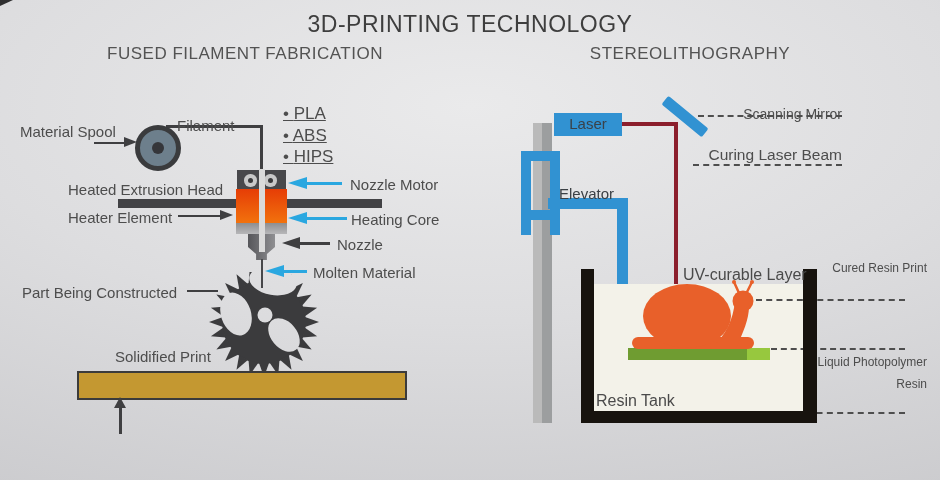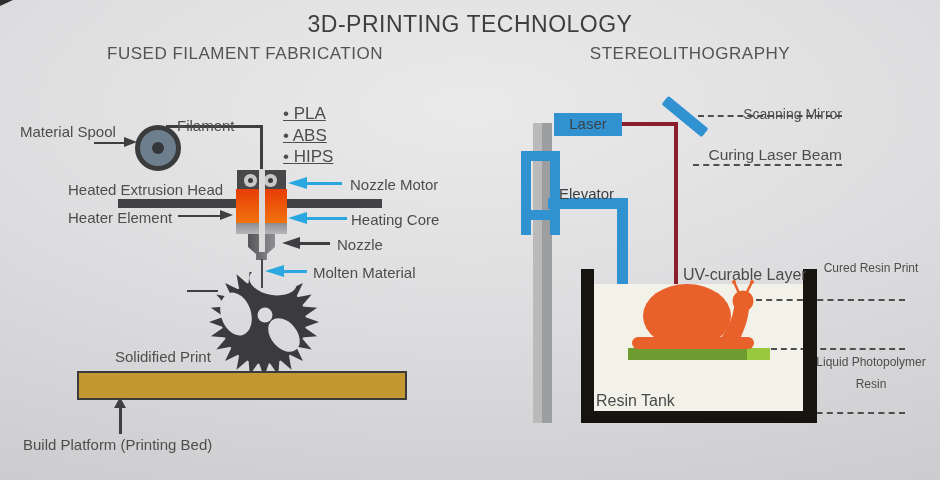--- a/index.html
+++ b/index.html
@@ -18,21 +18,21 @@
   .vline{position:absolute; background:#3f3f41;}
   .tri{position:absolute; width:0; height:0;}
   .tri-left-dark {border-top:6px solid transparent; border-bottom:6px solid transparent; border-right:18px solid #3f3f41;}
   .tri-right-dark{border-top:5.5px solid transparent; border-bottom:5.5px solid transparent; border-left:13px solid #3f3f41;}
   .tri-up-dark   {border-left:6px solid transparent; border-right:6px solid transparent; border-bottom:11px solid #3f3f41;}
   .tri-left-blue {border-top:6.5px solid transparent; border-bottom:6.5px solid transparent; border-right:19px solid #2aa7e0;}
   .blue{background:#2aa7e0;}
   .dash{position:absolute; height:0; border-top:2px dashed #4e4e4e; z-index:1;}
   .tankwall{position:absolute; background:#17130e; z-index:2;}
   .sla-blue{background:#3192d2;}
-  .toplabel{z-index:3;}
+  .toplabel{z-index:3;text-align:right;}
   .mat-list{position:absolute; left:283px; top:103px; font-size:17px; color:#4d4d4d; line-height:21.5px;text-decoration:underline;}
   .mat-item::before{content:"• "; }
 </style>
 </head>
 <body>
 
 <div id="stage">
 
   <div class="tri abs" style="left:0;top:0;border-top:6px solid #2f2f30;border-right:13px solid transparent;"></div>
 
@@ -134,25 +134,25 @@
   <div class="tri tri-left-blue" style="left:288px;top:211.5px;"></div>
 
   <div class="lbl" style="left:337px;top:236px;">Nozzle</div>
   <div class="hline" style="left:298px;top:242px;width:32px;height:2.5px;"></div>
   <div class="tri tri-left-dark" style="left:282px;top:237px;"></div>
 
   <div class="lbl" style="left:313px;top:264px;">Molten Material</div>
   <div class="hline blue" style="left:283px;top:269.5px;width:24px;height:3px;"></div>
   <div class="tri tri-left-blue" style="left:265px;top:264.5px;"></div>
 
+  <div class="lbl" style="left:22px;top:284px;">Part Being Constructed</div>
   <div class="hline" style="left:187px;top:289.5px;width:31px;height:2.5px;"></div>
 
   <div class="lbl" style="left:115px;top:348px;">Solidified Print</div>
 
-  <div class="lbl" style="left:23px;top:436px;">Build Platform (Printing Bed)</div>
 
   <div class="abs" style="left:533px;top:123px;width:9px;height:300px;background:#bababa;"></div>
   <div class="abs" style="left:542px;top:123px;width:9.5px;height:300px;background:#9c9e9f;"></div>
 
   <div class="abs sla-blue" style="left:521px;top:151px;width:9.5px;height:84px;"></div>
   <div class="abs sla-blue" style="left:550px;top:151px;width:9.5px;height:84px;"></div>
   <div class="abs sla-blue" style="left:521px;top:151px;width:38.5px;height:9.5px;"></div>
   <div class="abs sla-blue" style="left:521px;top:210px;width:38.5px;height:9.5px;"></div>
 
   <div class="abs" style="left:622px;top:121.5px;width:56px;height:4.5px;background:#8b1e2c;"></div>

